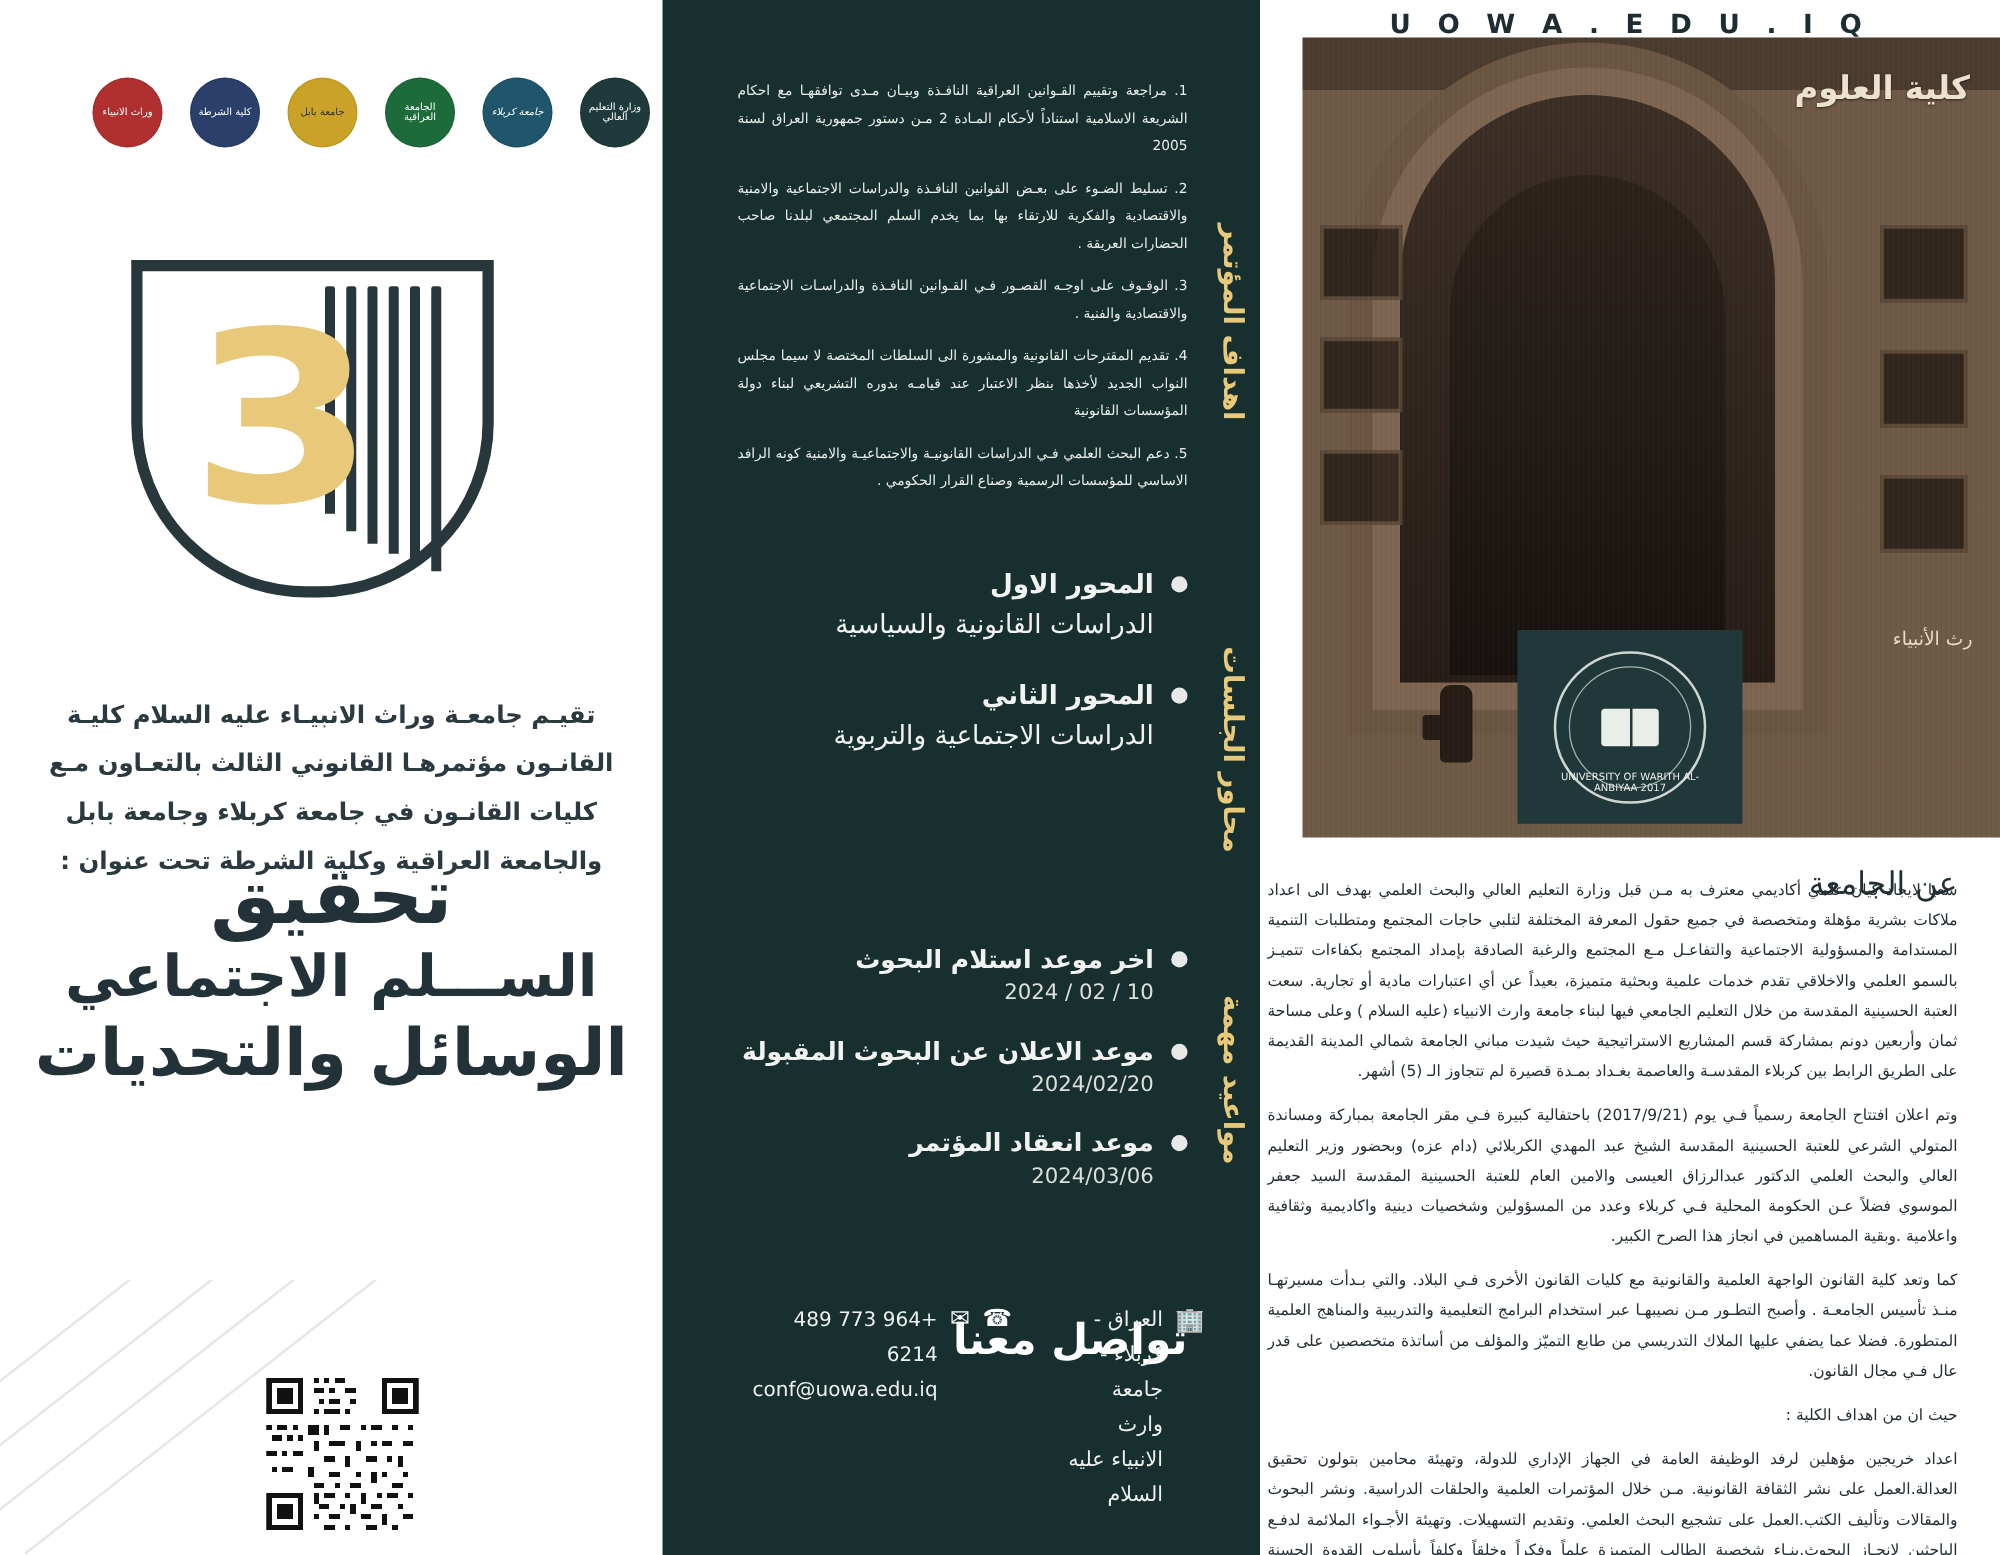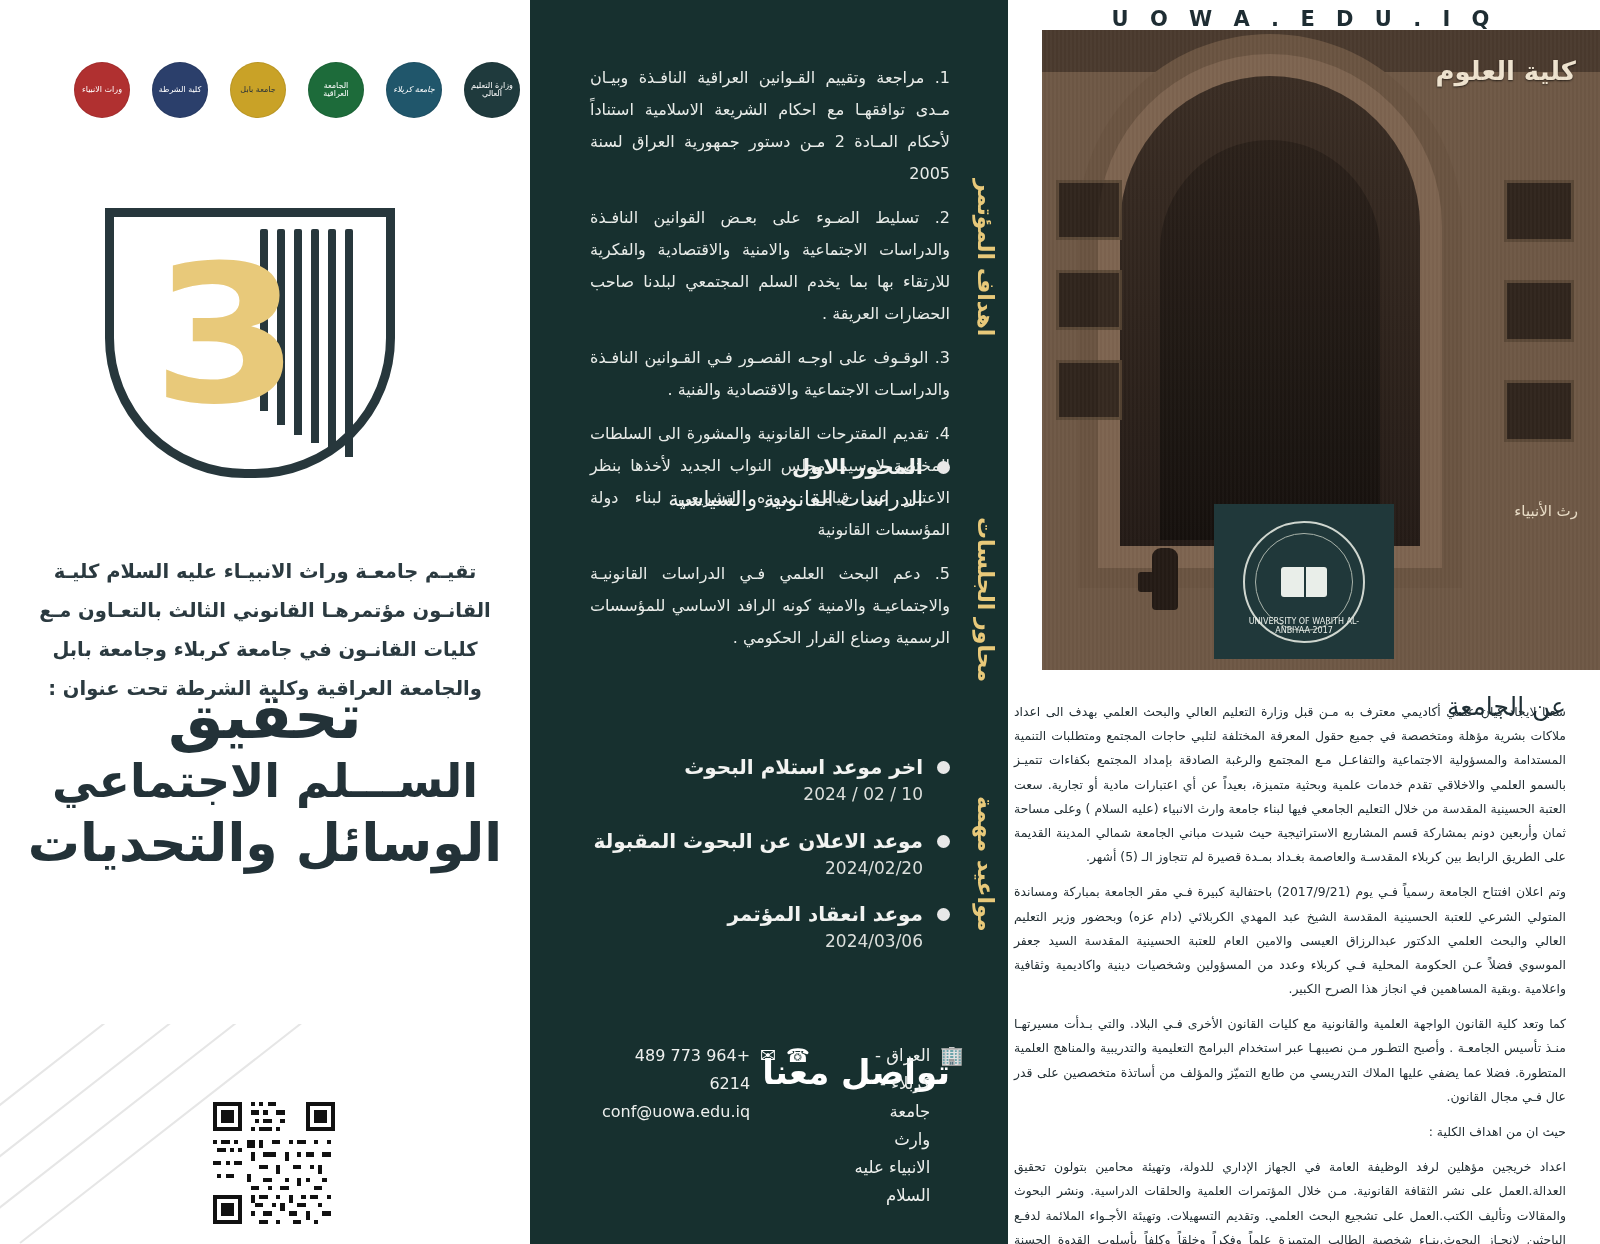--- a/index.html
+++ b/index.html
@@ -96,21 +96,21 @@
     color:#e8c97a;font-size:22px;font-weight:700;letter-spacing:2px;
     direction:rtl;
   }
   .sl-aims{top:96px;height:240px;}
   .sl-axes{top:452px;height:230px;}
   .sl-dates{top:742px;height:190px;}
 
   .aims{
     position:absolute;right:58px;top:62px;width:360px;
     direction:rtl;text-align:justify;color:#e9ece9;
-    font-size:16px;line-height:2.0;
+    font-size:11px;line-height:2.0;
   }
   .aims p{margin:0 0 12px 0;}
 
   .axes{position:absolute;right:58px;top:452px;width:370px;direction:rtl;}
   .axis-item{
     display:flex;flex-direction:row;align-items:flex-start;gap:14px;
     margin-bottom:26px;justify-content:flex-start;
   }
   .dot{width:13px;height:13px;border-radius:50%;background:#e8e8e8;margin-top:9px;flex:0 0 auto;}
   .axis-txt{color:#f2f3f1;text-align:right;}
@@ -383,20 +383,27 @@
       </div>
 
       <div class="axes">
         <div class="axis-item">
           <span class="dot"></span>
           <span class="axis-txt">
             <span class="a1">المحور الاول</span><br>
             <span class="a2">الدراسات القانونية والسياسية</span>
           </span>
         </div>
+        <div class="axis-item">
+          <span class="dot"></span>
+          <span class="axis-txt">
+            <span class="a1">المحور الثاني</span><br>
+            <span class="a2">الدراسات الاجتماعية والتربوية</span>
+          </span>
+        </div>
       </div>
 
       <div class="dates">
         <div class="date-item">
           <span class="dot"></span>
           <span class="date-txt">
             <span class="d1">اخر موعد استلام البحوث</span><br>
             <span class="d2">10 / 02 / 2024</span>
           </span>
         </div>

